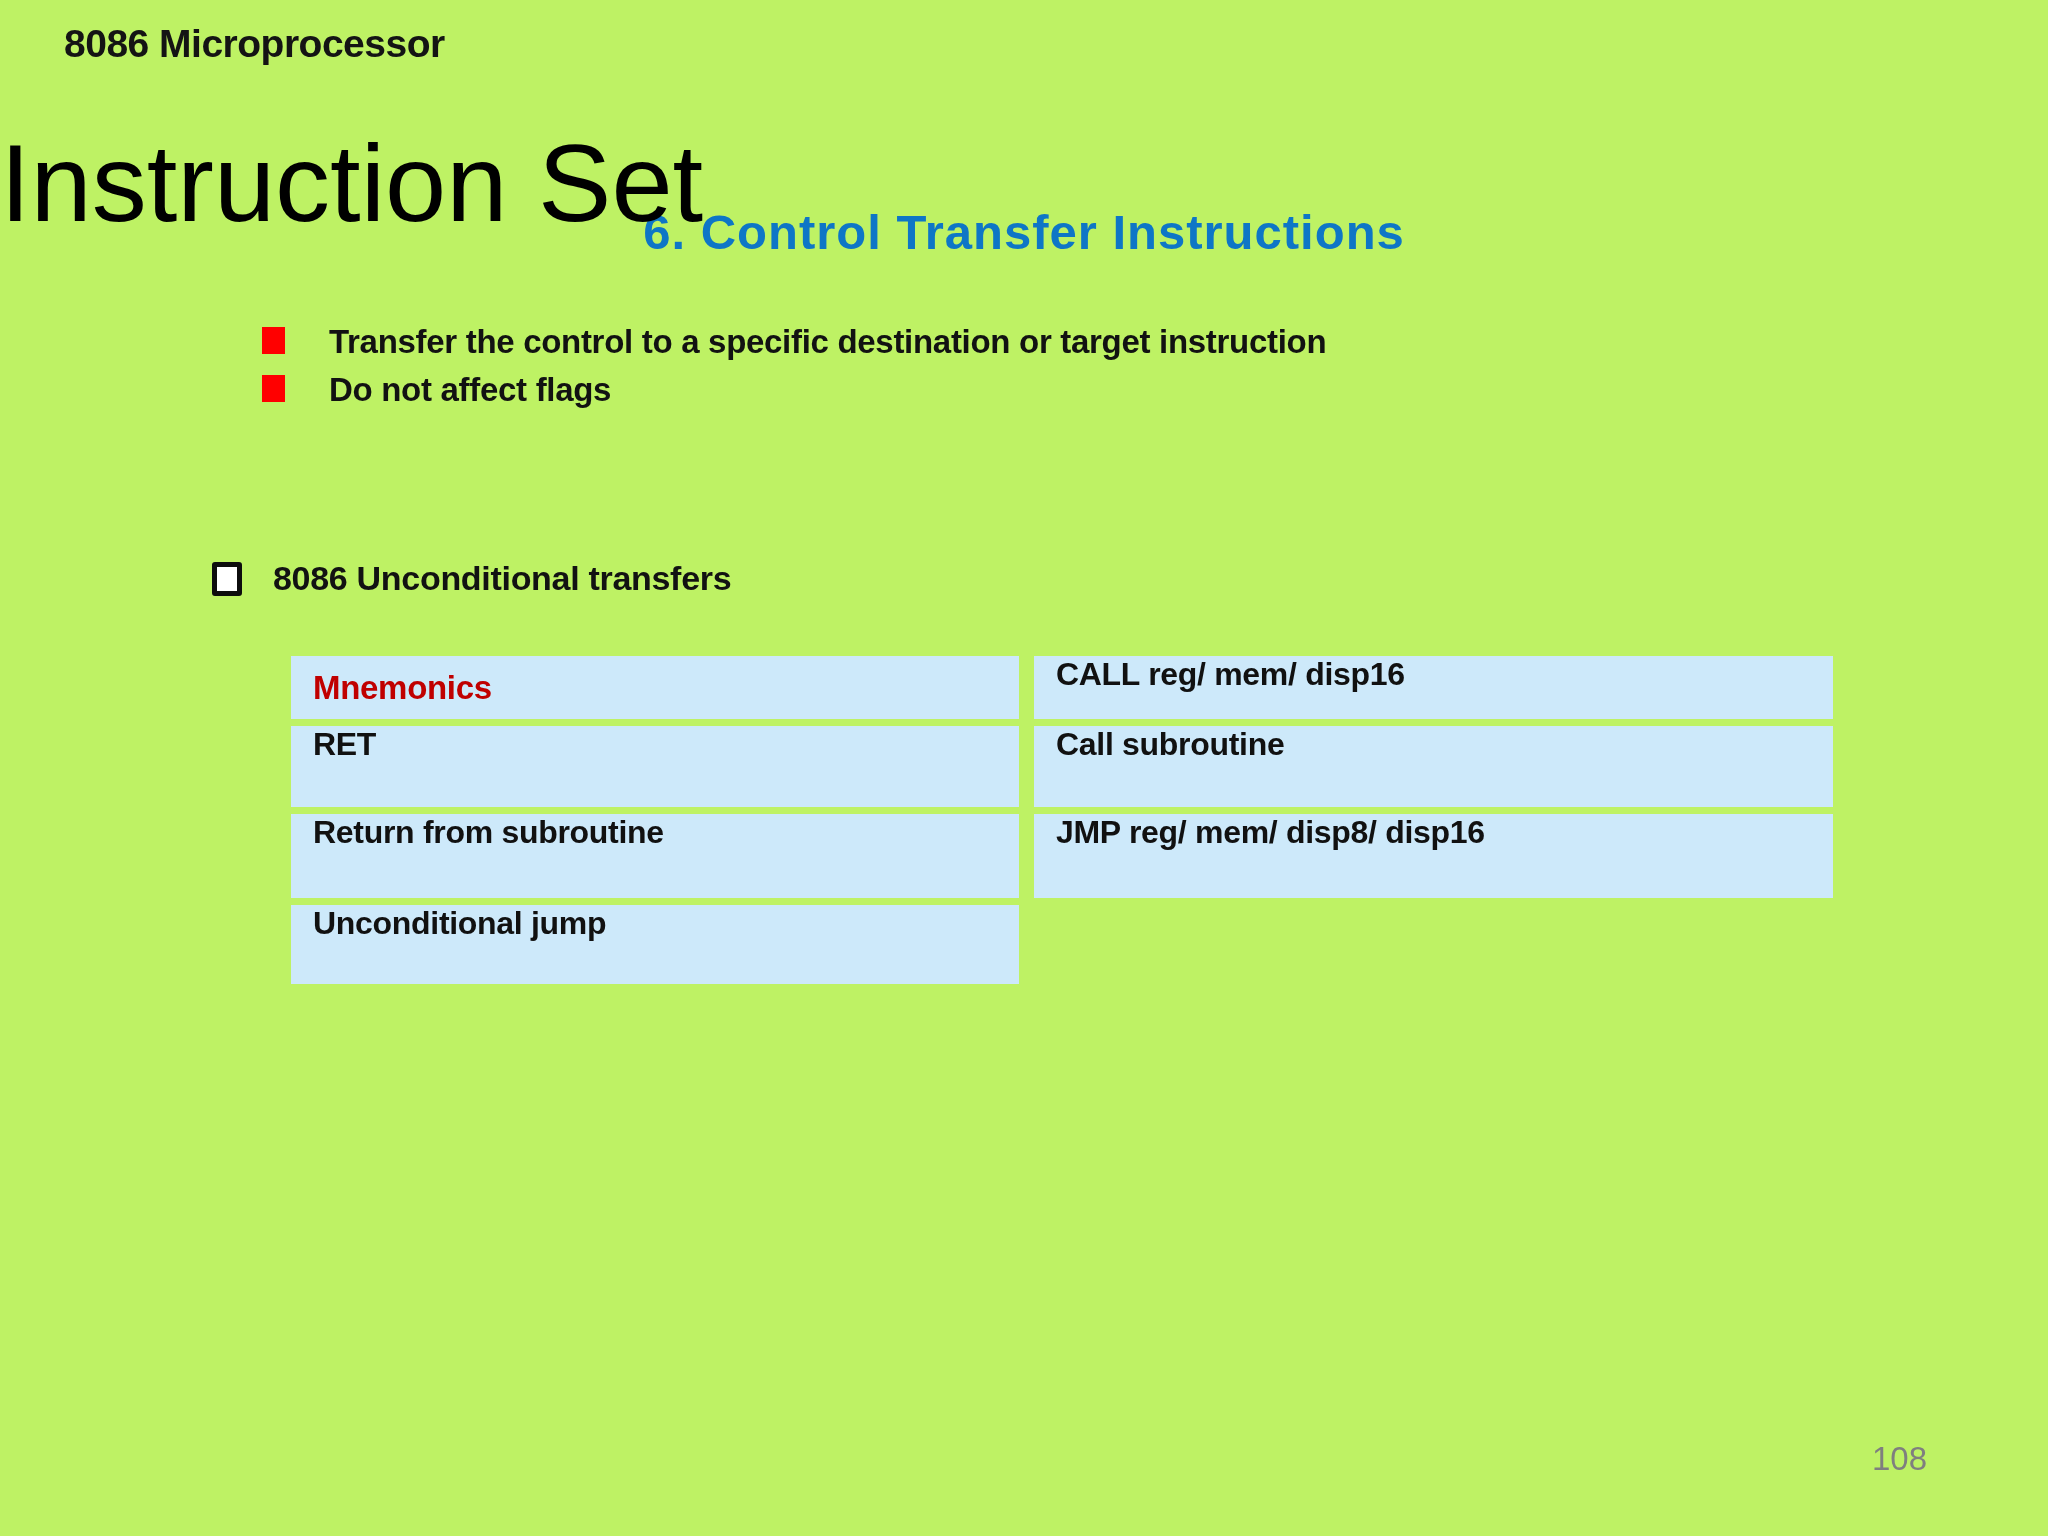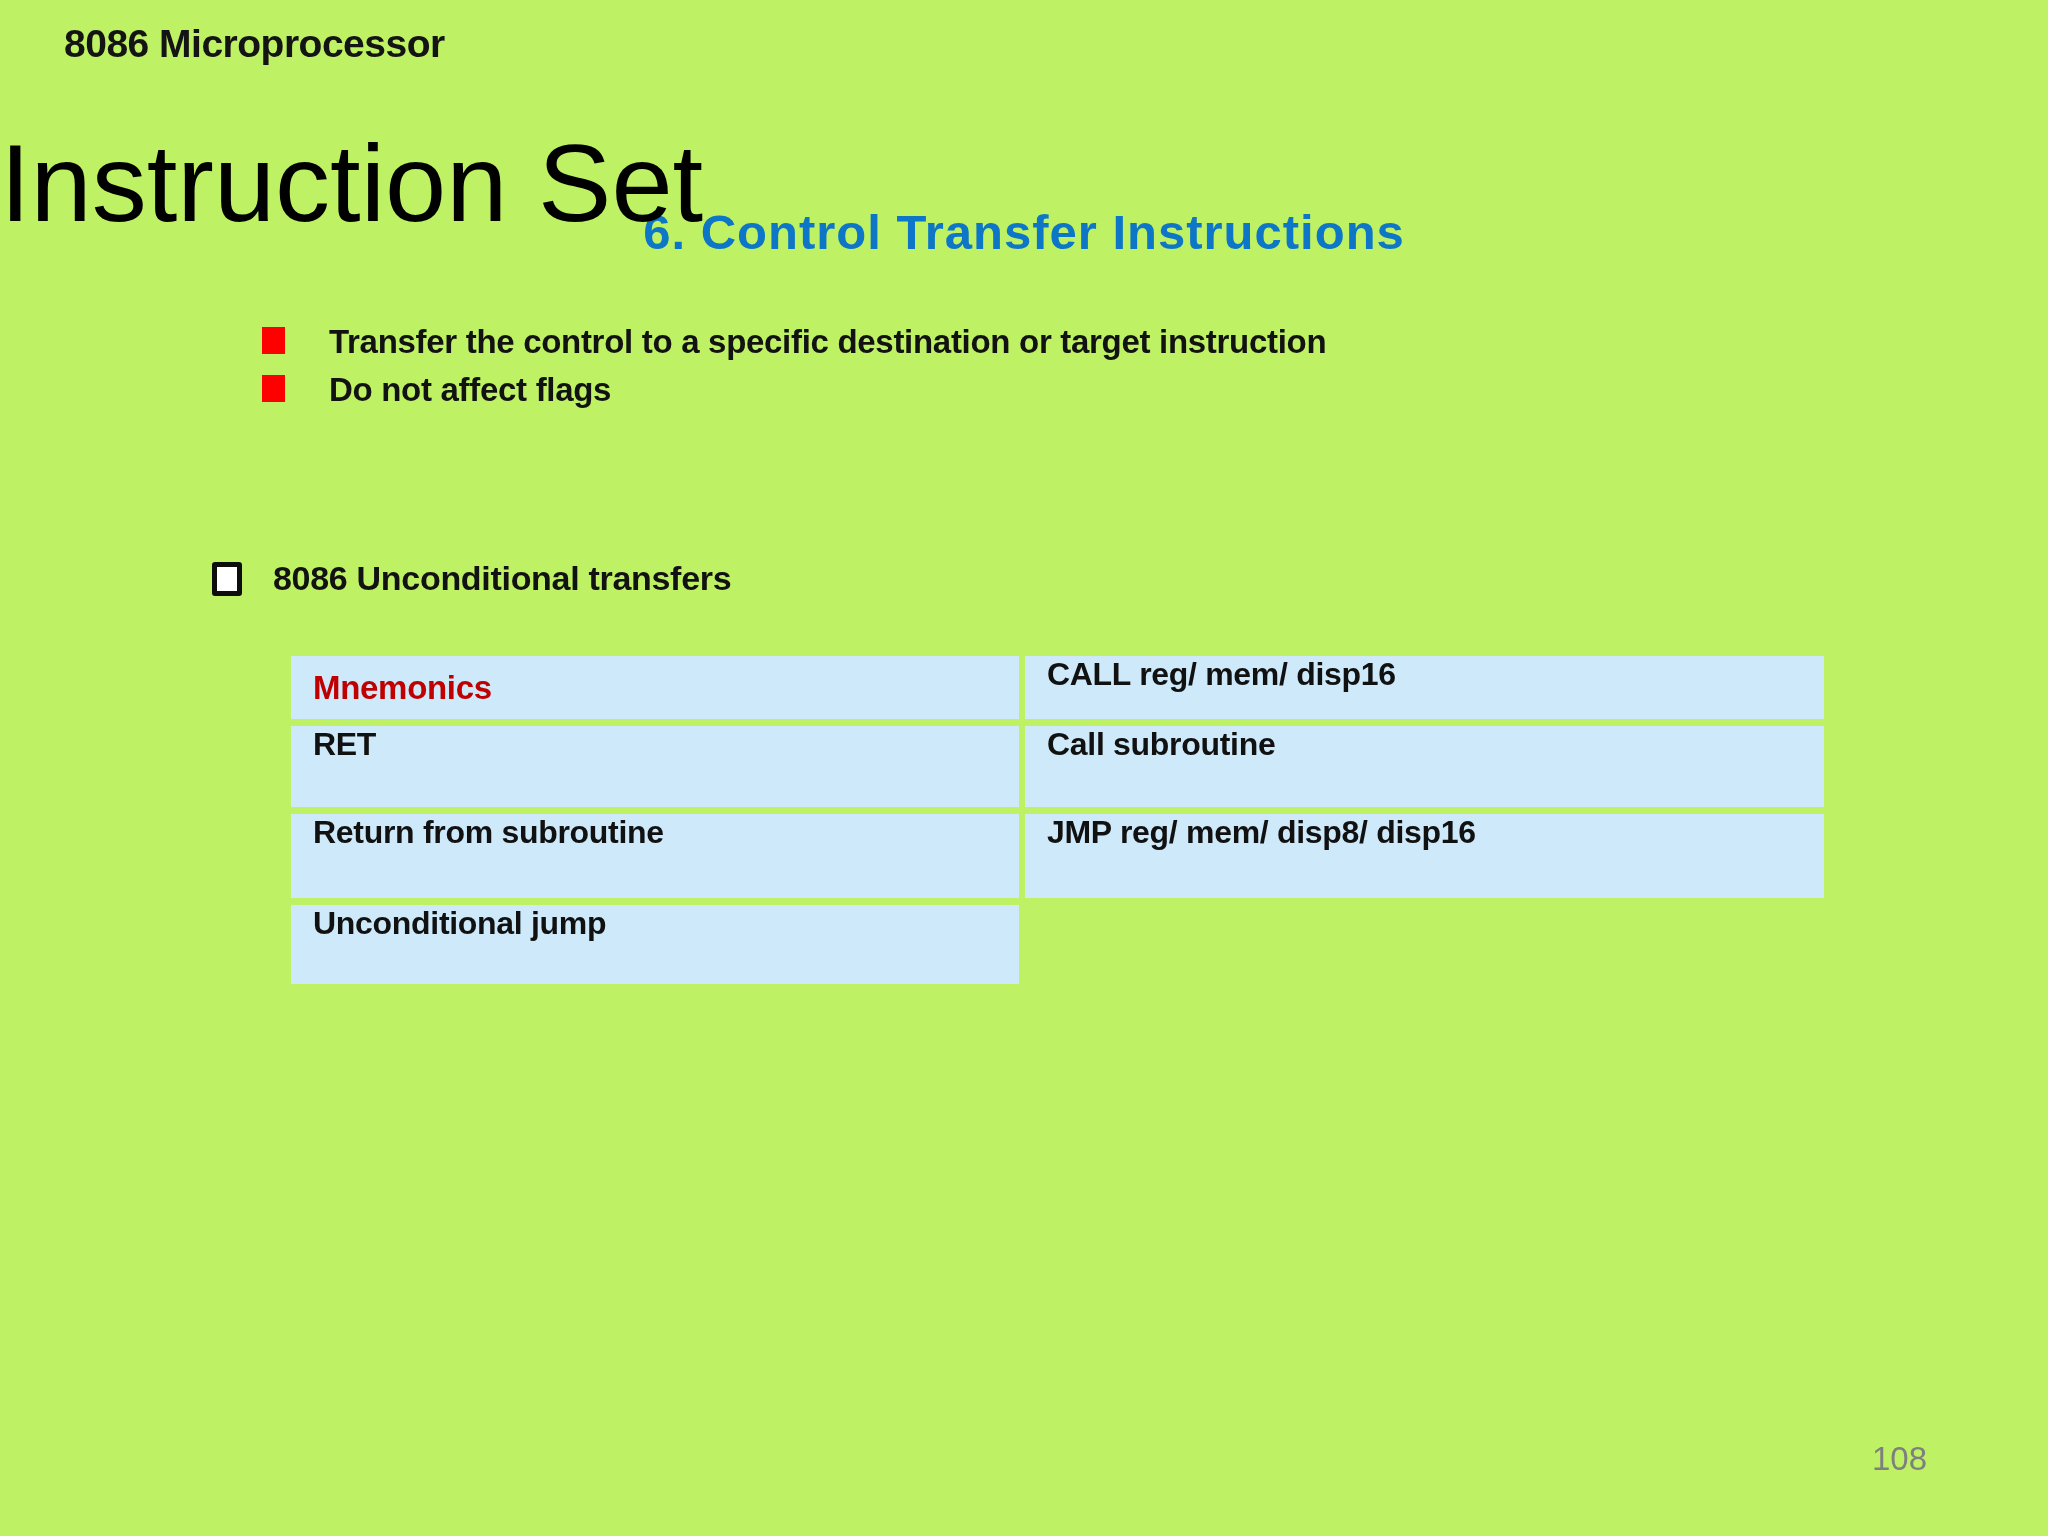--- a/index.html
+++ b/index.html
@@ -112,21 +112,21 @@
   }
 
   
   .insn-table {
     position: absolute;
     left: 291px;
     top: 656px;
     display: grid;
     grid-template-columns: 728px 799px;
     grid-template-rows: 63px 81px 84px 79px;
-    gap: 7px 6px;
+    gap: 7px 15px;
     z-index: 3;
   }
   .cell {
     background: var(--cell-blue, #cde9fa);
     box-sizing: border-box;
     padding: 0 22px;
     overflow: hidden;
   }
   .cell.hdr {
     display: flex;

